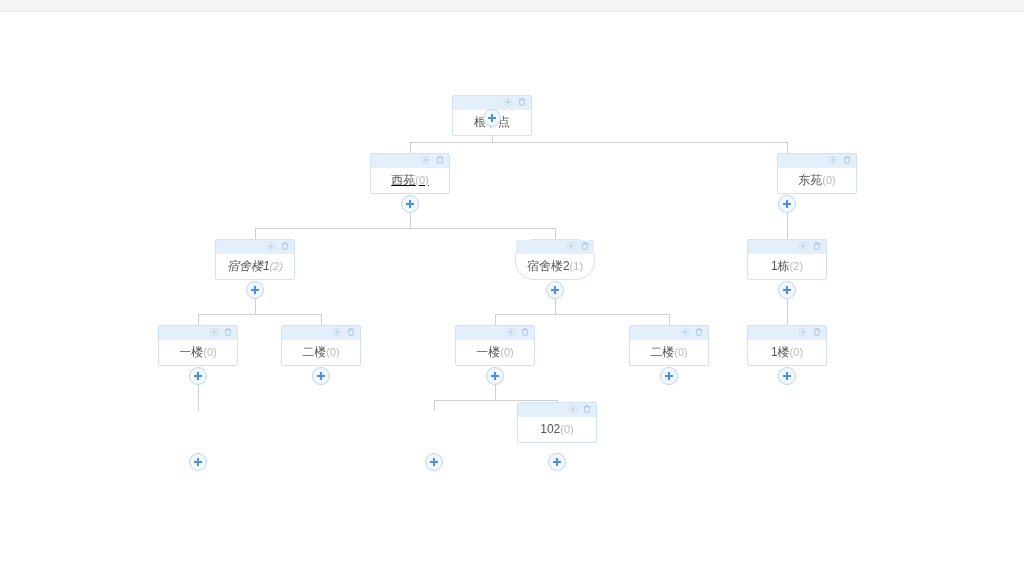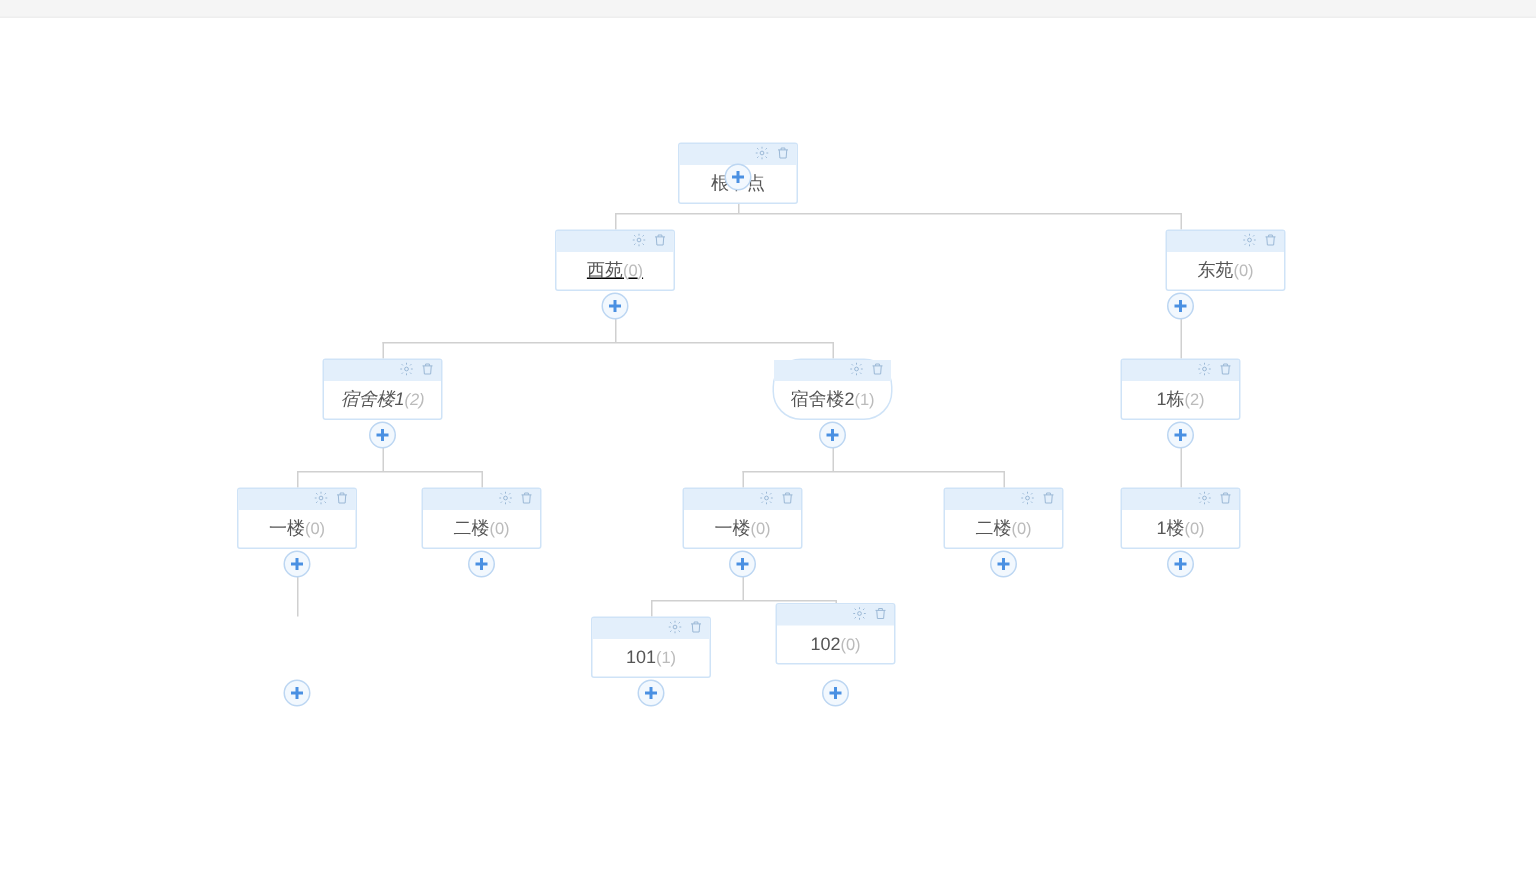--- a/index.html
+++ b/index.html
@@ -241,32 +241,20 @@
     <span><svg viewBox="0 0 24 24">
             <path d="M4 7h16M9 7V4h6v3M6 7l1 13h10l1-13"></path>
           </svg></span>
   </div>
   <div class="node-body"><span>1楼</span><span class="count">(<span>0</span>)</span></div>
 </div>
 <div class="add-btn" style="left:778px; top:355px;"></div>
 
 <div class="add-btn" style="left:189px; top:441px;"></div>
 
-<div class="node" style="left:394px; top:399px;">
-  <div class="node-head">
-    <span><svg viewBox="0 0 24 24">
-            <circle cx="12" cy="12" r="3"></circle>
-            <path d="M12 2v3M12 19v3M4.2 4.2l2.1 2.1M17.7 17.7l2.1 2.1M2 12h3M19 12h3M4.2 19.8l2.1-2.1M17.7 6.3l2.1-2.1"></path>
-          </svg></span>
-    <span><svg viewBox="0 0 24 24">
-            <path d="M4 7h16M9 7V4h6v3M6 7l1 13h10l1-13"></path>
-          </svg></span>
-  </div>
-  <div class="node-body"><span>101</span><span class="count">(<span>1</span>)</span></div>
-</div>
 <div class="add-btn" style="left:425px; top:441px;"></div>
 
 <div class="node" style="left:517px; top:390px;">
   <div class="node-head">
     <span><svg viewBox="0 0 24 24">
             <circle cx="12" cy="12" r="3"></circle>
             <path d="M12 2v3M12 19v3M4.2 4.2l2.1 2.1M17.7 17.7l2.1 2.1M2 12h3M19 12h3M4.2 19.8l2.1-2.1M17.7 6.3l2.1-2.1"></path>
           </svg></span>
     <span><svg viewBox="0 0 24 24">
             <path d="M4 7h16M9 7V4h6v3M6 7l1 13h10l1-13"></path>

